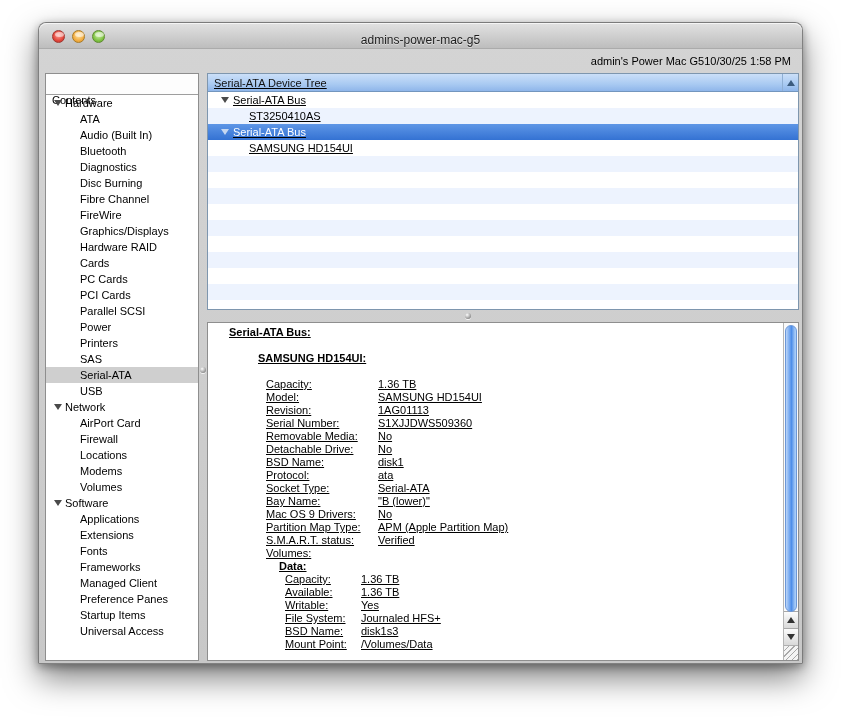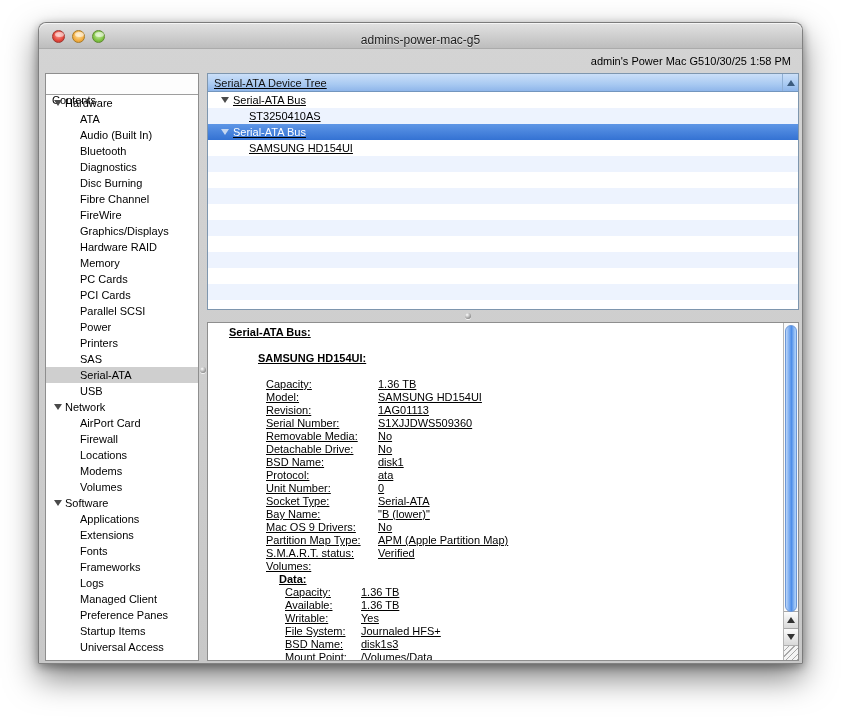--- a/index.html
+++ b/index.html
@@ -160,21 +160,21 @@
             <div class="side-row">
               <span>FireWire</span>
             </div>
             <div class="side-row">
               <span>Graphics/Displays</span>
             </div>
             <div class="side-row">
               <span>Hardware RAID</span>
             </div>
             <div class="side-row">
-              <span>Memory</span>
+              <span>Cards</span>
             </div>
             <div class="side-row">
               <span>PC Cards</span>
             </div>
             <div class="side-row">
               <span>PCI Cards</span>
             </div>
             <div class="side-row">
               <span>Parallel SCSI</span>
             </div>
@@ -220,23 +220,20 @@
               <span>Applications</span>
             </div>
             <div class="side-row">
               <span>Extensions</span>
             </div>
             <div class="side-row">
               <span>Fonts</span>
             </div>
             <div class="side-row">
               <span>Frameworks</span>
-            </div>
-            <div class="side-row">
-              <span>Logs</span>
             </div>
             <div class="side-row">
               <span>Managed Client</span>
             </div>
             <div class="side-row">
               <span>Preference Panes</span>
             </div>
             <div class="side-row">
               <span>Startup Items</span>
             </div>
@@ -323,24 +320,20 @@
               </div>
               <div class="dline p58">
                 <span class="dlabel-main">BSD Name:</span>
                 <span>disk1</span>
               </div>
               <div class="dline p58">
                 <span class="dlabel-main">Protocol:</span>
                 <span>ata</span>
               </div>
               <div class="dline p58">
-                <span class="dlabel-main">Unit Number:</span>
-                <span>0</span>
-              </div>
-              <div class="dline p58">
                 <span class="dlabel-main">Socket Type:</span>
                 <span>Serial-ATA</span>
               </div>
               <div class="dline p58">
                 <span class="dlabel-main">Bay Name:</span>
                 <span>"B (lower)"</span>
               </div>
               <div class="dline p58">
                 <span class="dlabel-main">Mac OS 9 Drivers:</span>
                 <span>No</span>

